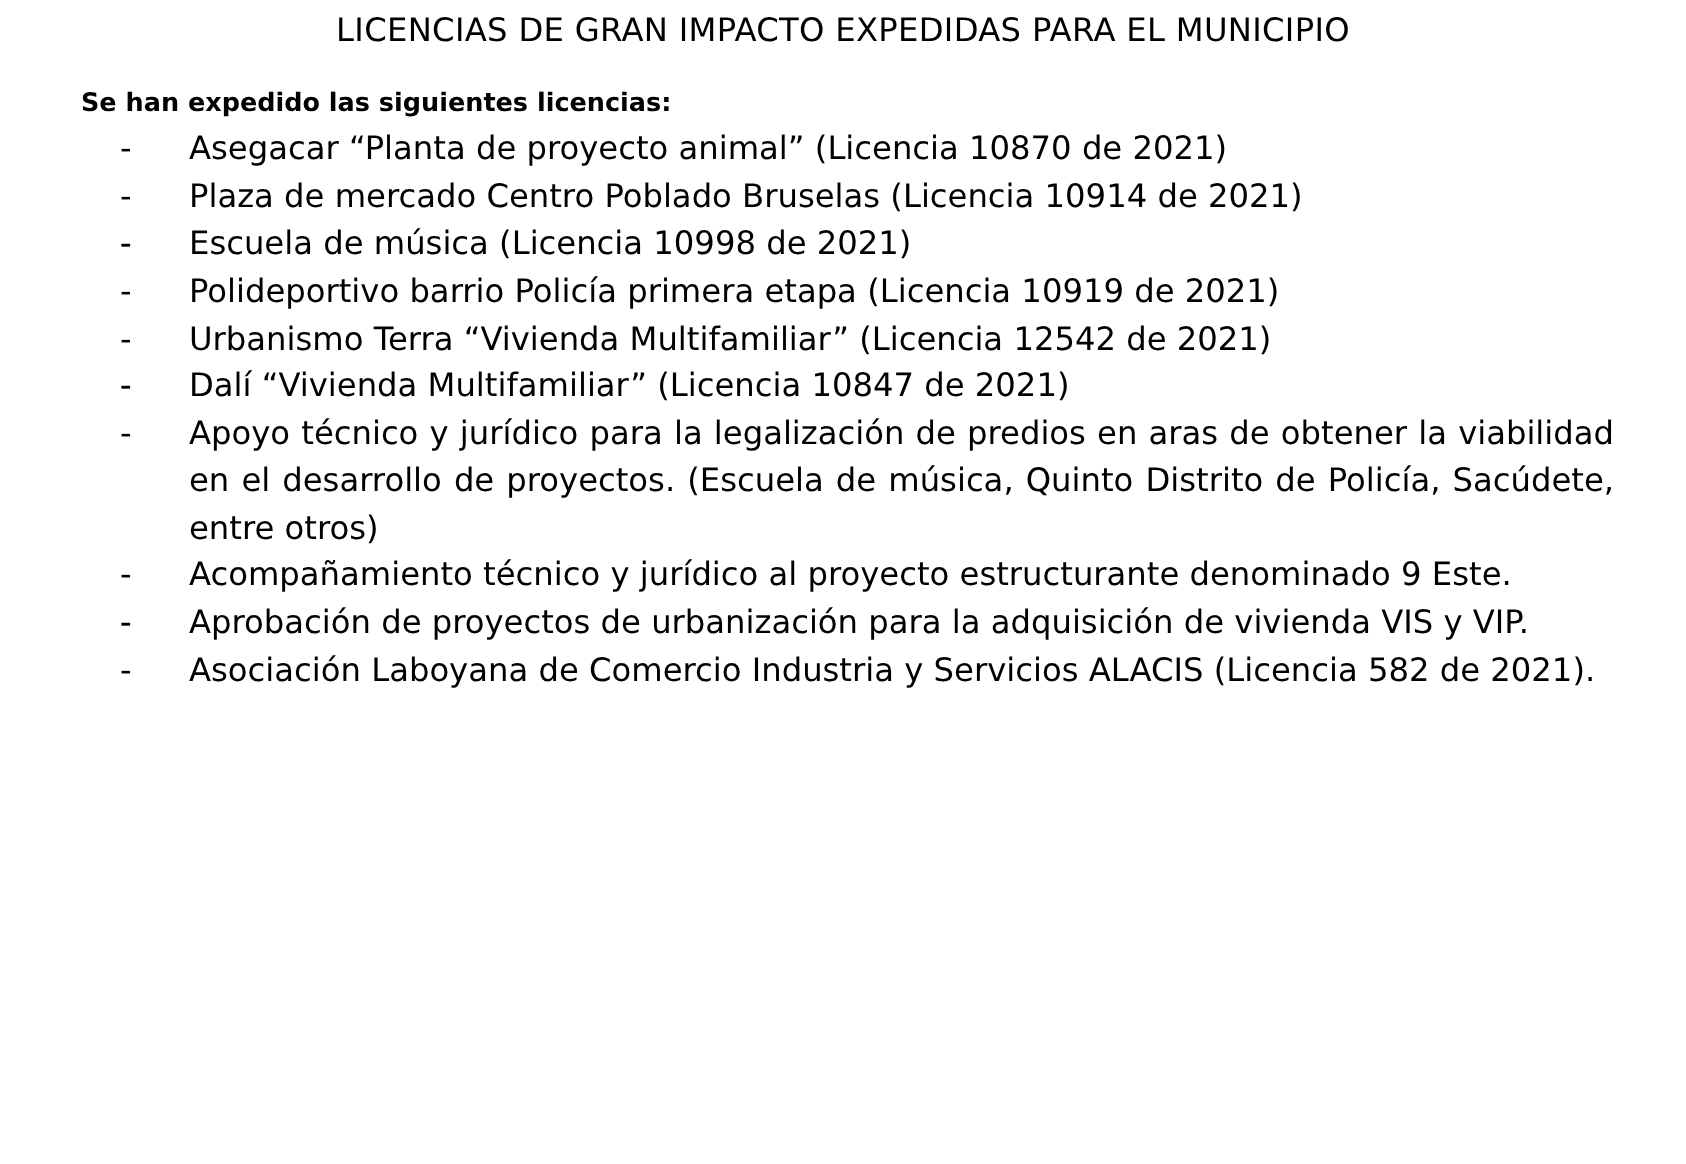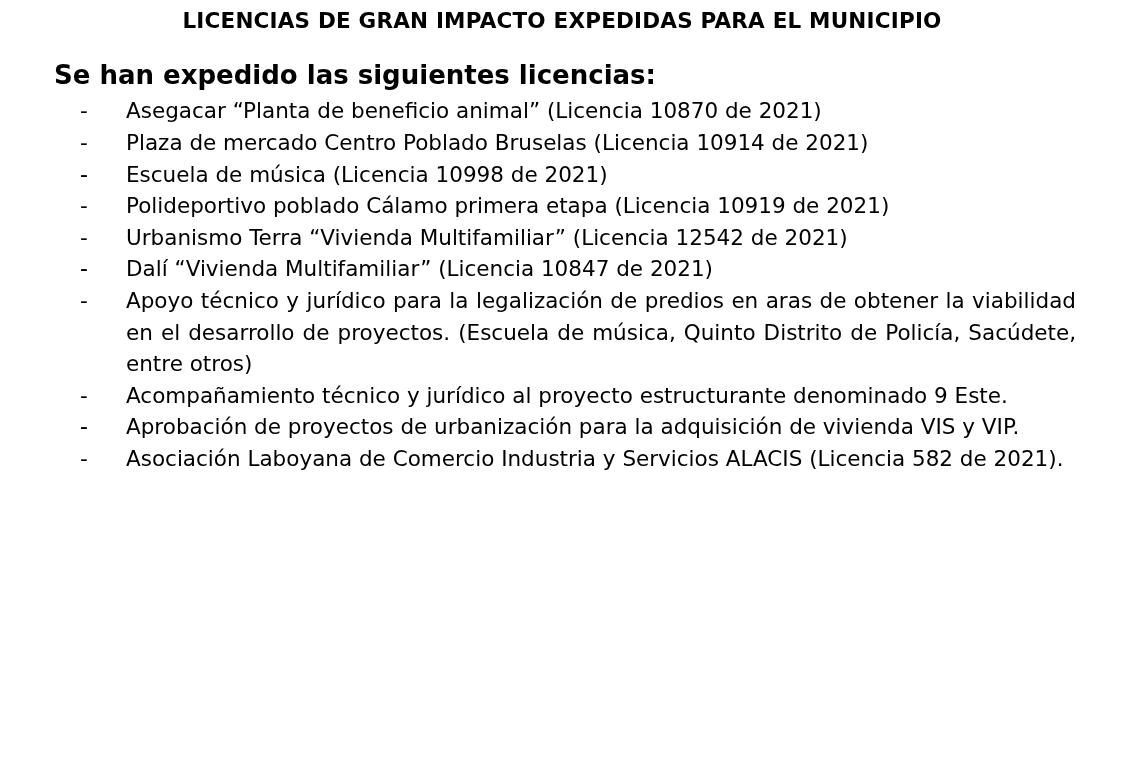--- a/index.html
+++ b/index.html
@@ -16,28 +16,28 @@
   }
   .page {
     position: relative;
     width: 1124px;
     height: 776px;
     box-sizing: border-box;
     padding: 0;
   }
   .doc-title {
     font-size: 21.5px;
-    font-weight: bold;
+    font-weight: normal;
     letter-spacing: 0.2px;
     text-align: center;
     margin: 8px 95px 0 95px;
     line-height: 1.25;
   }
   .intro {
-    font-size: 26px;
+    font-size: 17px;
     font-weight: bold;
     margin: 24px 0 0 54px;
     line-height: 1.25;
   }
   ul.items {
     list-style: none;
     margin: 4px 0 0 0;
     padding: 0;
   }
   li.item {
@@ -75,36 +75,36 @@
 
 <div class="page">
 
   <div class="doc-title">LICENCIAS DE GRAN IMPACTO EXPEDIDAS PARA EL MUNICIPIO</div>
 
   <div class="intro">Se han expedido las siguientes licencias:</div>
 
   <ul class="items" id="items-list">
       <li class="item">
         <span class="dash">-</span>
-        <span class="text"><span>Asegacar “Planta de beneficio animal” </span><b>(Licencia 10870 de 2021)</b></span>
+        <span class="text"><span>Asegacar “Planta de proyecto animal” </span><b>(Licencia 10870 de 2021)</b></span>
       </li>
       <li class="item">
         <span class="dash">-</span>
         <span class="text"><span>Plaza de mercado Centro Poblado Bruselas </span><b>(Licencia 10914 de 2021)</b></span>
       </li>
       <li class="item justify">
         <span class="dash">-</span>
       </li>
       <li class="item">
         <span class="dash">-</span>
         <span class="text"><span>Escuela de música </span><b>(Licencia 10998 de 2021)</b></span>
       </li>
       <li class="item">
         <span class="dash">-</span>
-        <span class="text"><span>Polideportivo poblado Cálamo primera etapa </span><b>(Licencia 10919 de 2021)</b></span>
+        <span class="text"><span>Polideportivo barrio Policía primera etapa </span><b>(Licencia 10919 de 2021)</b></span>
       </li>
       <li class="item">
         <span class="dash">-</span>
         <span class="text"><span>Urbanismo Terra “Vivienda Multifamiliar” </span><b>(Licencia 12542 de 2021)</b></span>
       </li>
       <li class="item">
         <span class="dash">-</span>
       </li>
       <li class="item">
         <span class="dash">-</span>

